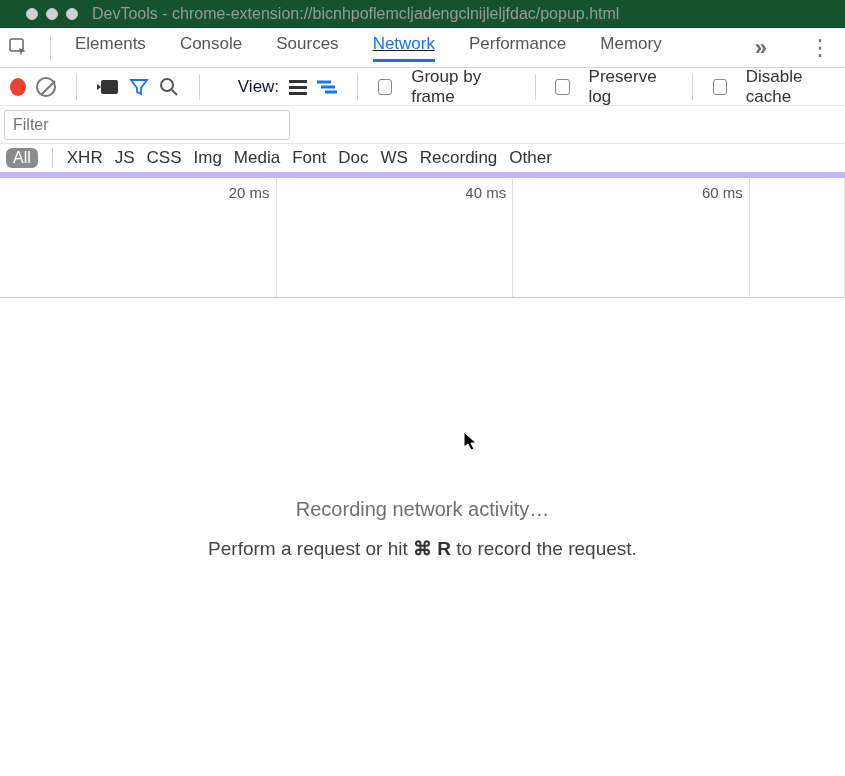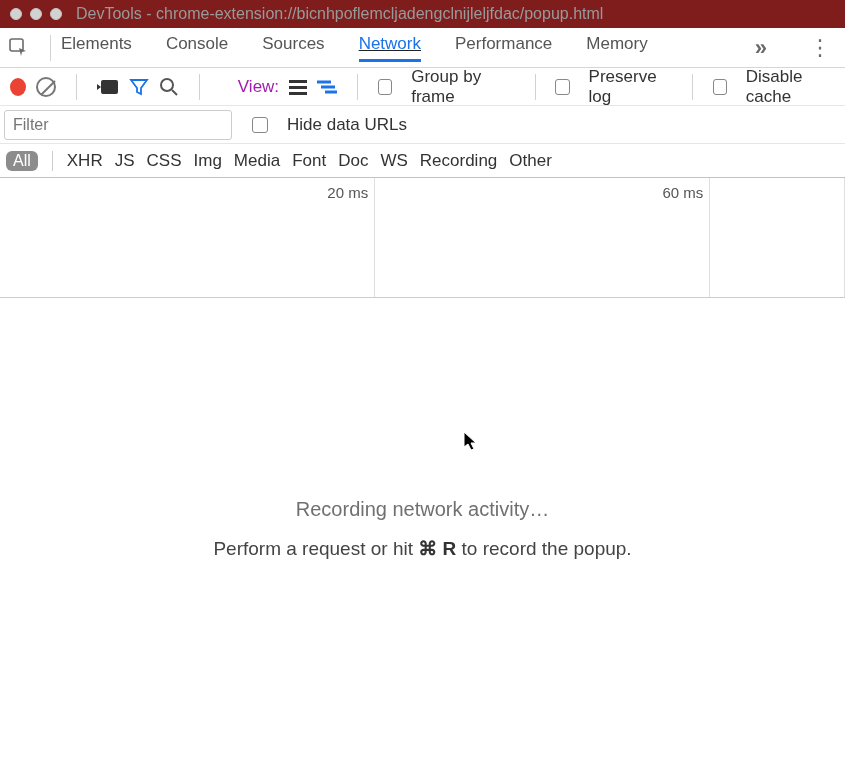--- a/index.html
+++ b/index.html
@@ -11,22 +11,22 @@
     background: #fff;
     width: 845px;
     height: 776px;
     overflow: hidden;
   }
   
   .title-bar {
     display: flex;
     align-items: center;
     height: 28px;
-    padding-left: 10px;
-    background: #7f1d1d;
+    padding-left: 26px;
+    background: #14532d;
     color: #999;
     font-size: 16px;
   }
   .traffic { display: flex; gap: 8px; margin-right: 14px; }
   .traffic span {
     width: 12px;
     height: 12px;
     border-radius: 50%;
     background: #d3d2d3;
     border: 1px solid #c6c5c6;
@@ -45,21 +45,21 @@
     display:flex; align-items:center; justify-content:center;
     margin-right: 10px;
     color: #6b6b6b;
   }
   .divider {
     width: 1px;
     height: 26px;
     background: #d2d2d2;
     margin: 0 10px;
   }
-  .tabs { display: flex; gap: 34px; }
+  .tabs { display: flex; gap: 34px; margin-left: 14px; }
   .tab {
     font-size: 17px;
     color: #555;
     cursor: pointer;
     padding: 8px 0;
   }
   .tab.active { color: #1a73e8; }
   .tab.active + .tab-underline, .tab-wrap.active { border-bottom: 3px solid #1a73e8; text-decoration: underline; }
   .tab-wrap { padding-bottom:5px; }
   .more { margin-left: auto; color:#6a6a6a; font-size:22px; font-weight:bold; padding:0 8px; }
@@ -78,38 +78,38 @@
   }
   .clear-icon {
     width:20px; height:20px; border:2px solid #777;
     border-radius:50%; position:relative;
   }
   .clear-icon::after {
     content:""; position:absolute; width:20px; height:2px;
     background:#777; top:8px; left:0; transform:rotate(-45deg);
   }
   .icon-btn { display:flex; align-items:center; justify-content:center; cursor:pointer; }
-  .view-label { font-size:17px; color:#a21caf; margin-left:18px;}
+  .view-label { font-size:17px; color:#0f172a; margin-left:18px;}
   .chk { display:flex; align-items:center; gap:19px; color:#333; font-size:17px; }
   .chk .box { width:16px; height:16px; border:1px solid #888; border-radius:3px; background:#fff;}
   
   .filter-row {
     display:flex; align-items:center; height:38px;
     border-bottom:1px solid #e6e6e6; gap: 20px;
   }
   .filter-input {
-    width: 228px; height: 30px; margin-left:4px;
+    width: 286px; height: 30px; margin-left:4px;
     border: 1px solid #ccc; border-radius: 3px;
     padding: 0 8px; font-size:16px; color:#777;
   }
   
   .type-row {
     display:flex; align-items:center; height: 34px;
     padding: 0 6px; gap: 12px;
-    border-bottom: 1px solid #c4b5fd;
+    border-bottom: 6px solid #c4b5fd;
     font-size:17px; color:#333;
   }
   .badge {
     background:#8c8c8c; color:#fff; border-radius:6px;
     padding: 1px 7px; font-size:16px;
   }
   .type-div { width:1px; height:20px; background:#ccc; margin:0 2px;}
   
   .timeline {
     position:relative; height:120px;
@@ -222,24 +222,20 @@
     </label>
   <div class="divider"></div>
   <label class="chk">
       <span class="box"></span>
       <span>Disable cache</span>
     </label>
 </div>
 
 <div class="filter-row">
   <input class="filter-input" placeholder="Filter" style="">
-  <label class="chk">
-      <span class="box"></span>
-      <span>Hide data URLs</span>
-    </label>
 </div>
 
 <div class="type-row">
   <span class="badge">All</span>
   <span class="type-div"></span>
   <span>XHR</span>
   <span>JS</span>
   <span>CSS</span>
   <span>Img</span>
   <span>Media</span>
@@ -249,28 +245,31 @@
   <span>Recording</span>
   <span>Other</span>
 </div>
 
 <div class="timeline">
   <div class="tl-grid">
     <div class="tl-col">
         <span class="tl-label">20 ms</span>
       </div>
     <div class="tl-col">
+        <span class="tl-label">40 ms</span>
+      </div>
+    <div class="tl-col">
         <span class="tl-label">60 ms</span>
       </div>
     <div class="tl-col" style="flex:0.4"></div>
   </div>
 </div>
 
 <div class="empty">
   <div class="h">Recording network activity…</div>
   <div class="p">
-    <span>Perform a request or hit </span><b>⌘ R</b><span> to record the popup.</span>
+    <span>Perform a request or hit </span><b>⌘ R</b><span> to record the request.</span>
   </div>
 </div>
 
 <svg class="cursor" viewBox="0 0 14 20">
     <path d="M0 0 L0 15 L4 12 L7 18 L10 17 L7 11 L12 11 Z" fill="#000" stroke="#fff" stroke-width="1"></path>
   </svg>
 
 </body></html>

